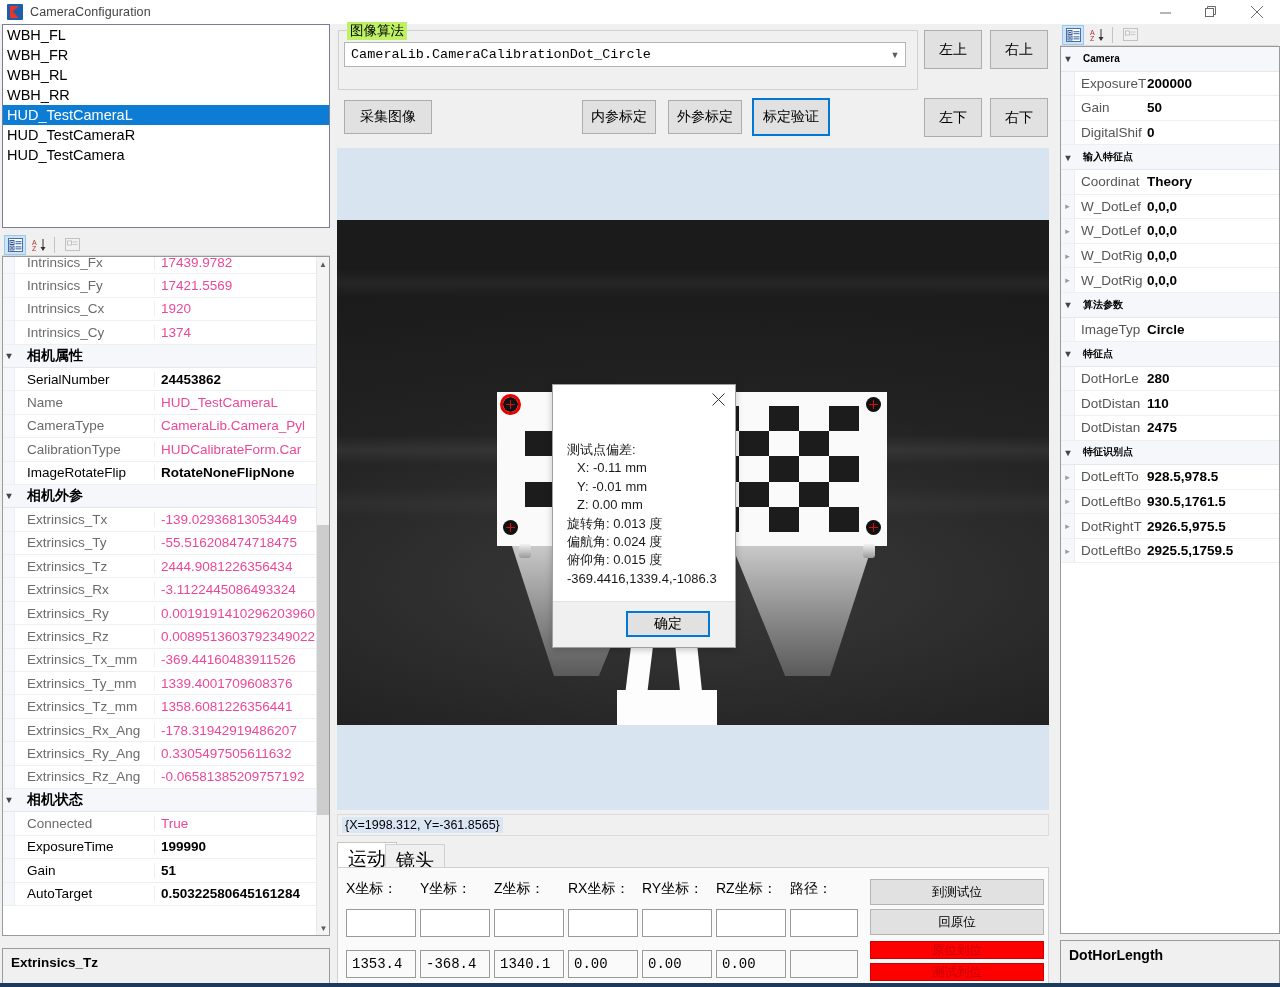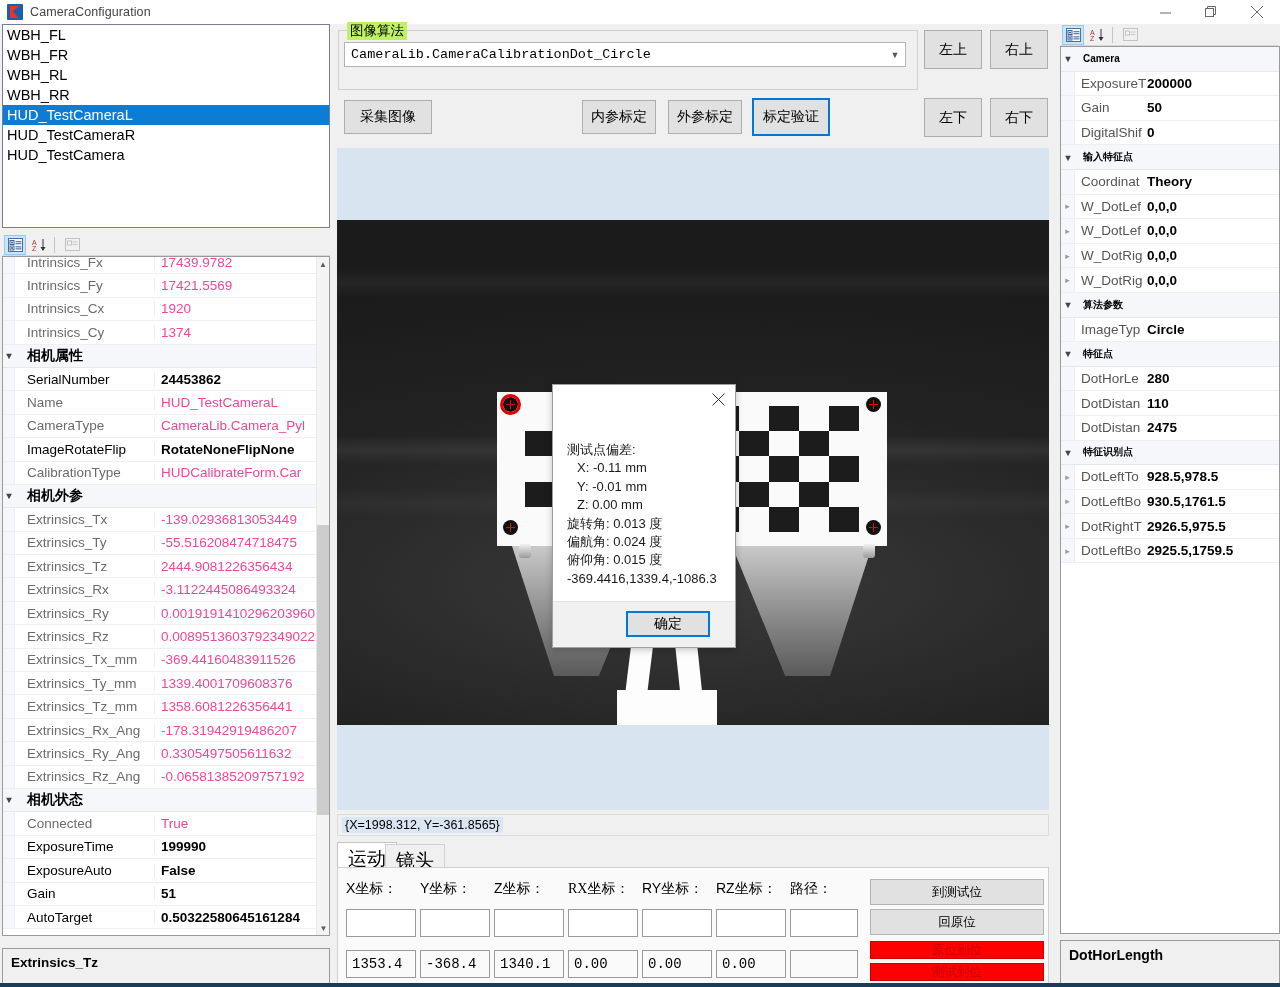--- a/index.html
+++ b/index.html
@@ -439,29 +439,29 @@
           <div class="pg-row">
             <div class="gutter"></div>
             <div class="pg-key">Name</div>
             <div class="pg-val">HUD_TestCameraL</div>
           </div>
           <div class="pg-row">
             <div class="gutter"></div>
             <div class="pg-key">CameraType</div>
             <div class="pg-val">CameraLib.Camera_Pyl</div>
           </div>
+          <div class="pg-row">
+            <div class="gutter"></div>
+            <div class="pg-key">CalibrationType</div>
+            <div class="pg-val">HUDCalibrateForm.Car</div>
+          </div>
           <div class="pg-row bold">
             <div class="gutter"></div>
             <div class="pg-key">ImageRotateFlip</div>
             <div class="pg-val">RotateNoneFlipNone</div>
-          </div>
-          <div class="pg-row">
-            <div class="gutter"></div>
-            <div class="pg-key">CalibrationType</div>
-            <div class="pg-val">HUDCalibrateForm.Car</div>
           </div>
           <div class="pg-row cat">
             <div class="cat-caret">▾</div>
             <div class="cat-label">相机外参</div>
           </div>
           <div class="pg-row">
             <div class="gutter"></div>
             <div class="pg-key">Extrinsics_Tx</div>
             <div class="pg-val">-139.02936813053449</div>
           </div>
@@ -526,25 +526,20 @@
           </div>
           <div class="pg-row">
             <div class="gutter"></div>
             <div class="pg-key">Connected</div>
             <div class="pg-val">True</div>
           </div>
           <div class="pg-row bold">
             <div class="gutter"></div>
             <div class="pg-key">ExposureTime</div>
             <div class="pg-val">199990</div>
-          </div>
-          <div class="pg-row bold">
-            <div class="gutter"></div>
-            <div class="pg-key">ExposureAuto</div>
-            <div class="pg-val">False</div>
           </div>
           <div class="pg-row bold">
             <div class="gutter"></div>
             <div class="pg-key">Gain</div>
             <div class="pg-val">51</div>
           </div>
           <div class="pg-row bold">
             <div class="gutter"></div>
             <div class="pg-key">AutoTarget</div>
             <div class="pg-val">0.50322580645161284</div>
@@ -669,21 +664,21 @@
     <div class="tabstrip" id="tabstrip">
         <div class="tab active" style="left: 0px;">运动</div>
         <div class="tab" style="left: 48px;">镜头</div>
       </div>
 
     <div class="tabpage">
       <div id="motion-labels">
           <div class="coordfield-label" style="left: 8px; top: 12px;">X坐标：</div>
           <div class="coordfield-label" style="left: 82px; top: 12px;">Y坐标：</div>
           <div class="coordfield-label" style="left: 156px; top: 12px;">Z坐标：</div>
-          <div class="coordfield-label" style="left: 230px; top: 12px; font-family: Liberation Serif, serif;">RX坐标：</div>
+          <div class="coordfield-label" style="left: 230px; top: 12px;">RX坐标：</div>
           <div class="coordfield-label" style="left: 304px; top: 12px;">RY坐标：</div>
           <div class="coordfield-label" style="left: 378px; top: 12px;">RZ坐标：</div>
           <div class="coordfield-label" style="left: 452px; top: 12px;">路径：</div>
         </div>
       <div id="motion-target-fields">
           <div class="coordfield" style="left: 8px; top: 41px; width: 70px;"></div>
           <div class="coordfield" style="left: 82px; top: 41px; width: 70px;"></div>
           <div class="coordfield" style="left: 156px; top: 41px; width: 70px;"></div>
           <div class="coordfield" style="left: 230px; top: 41px; width: 70px;"></div>
           <div class="coordfield" style="left: 304px; top: 41px; width: 70px;"></div>

